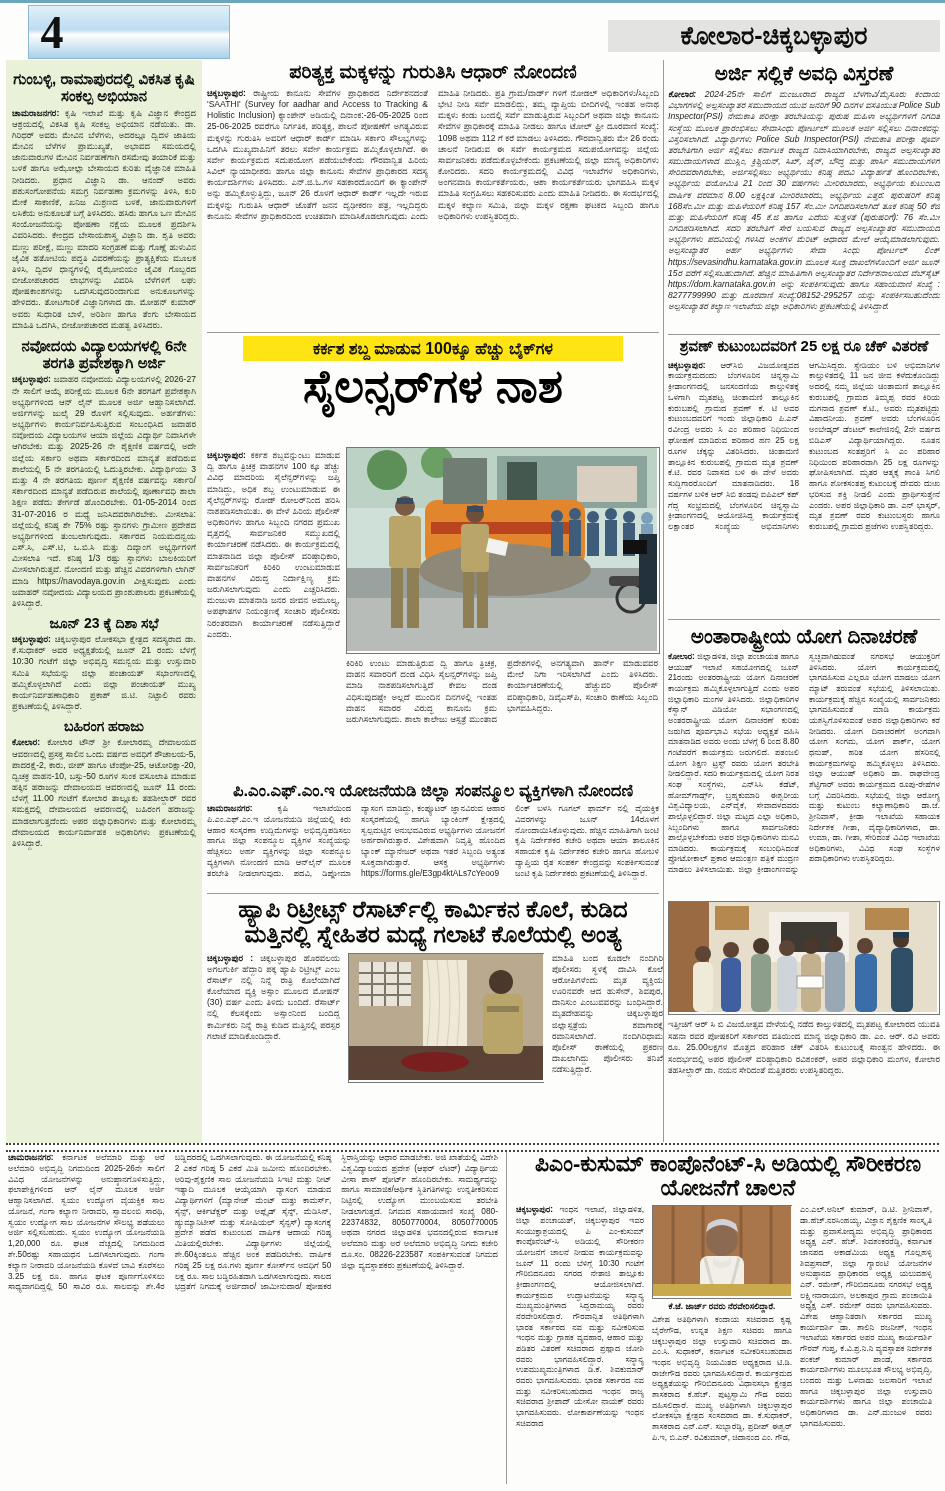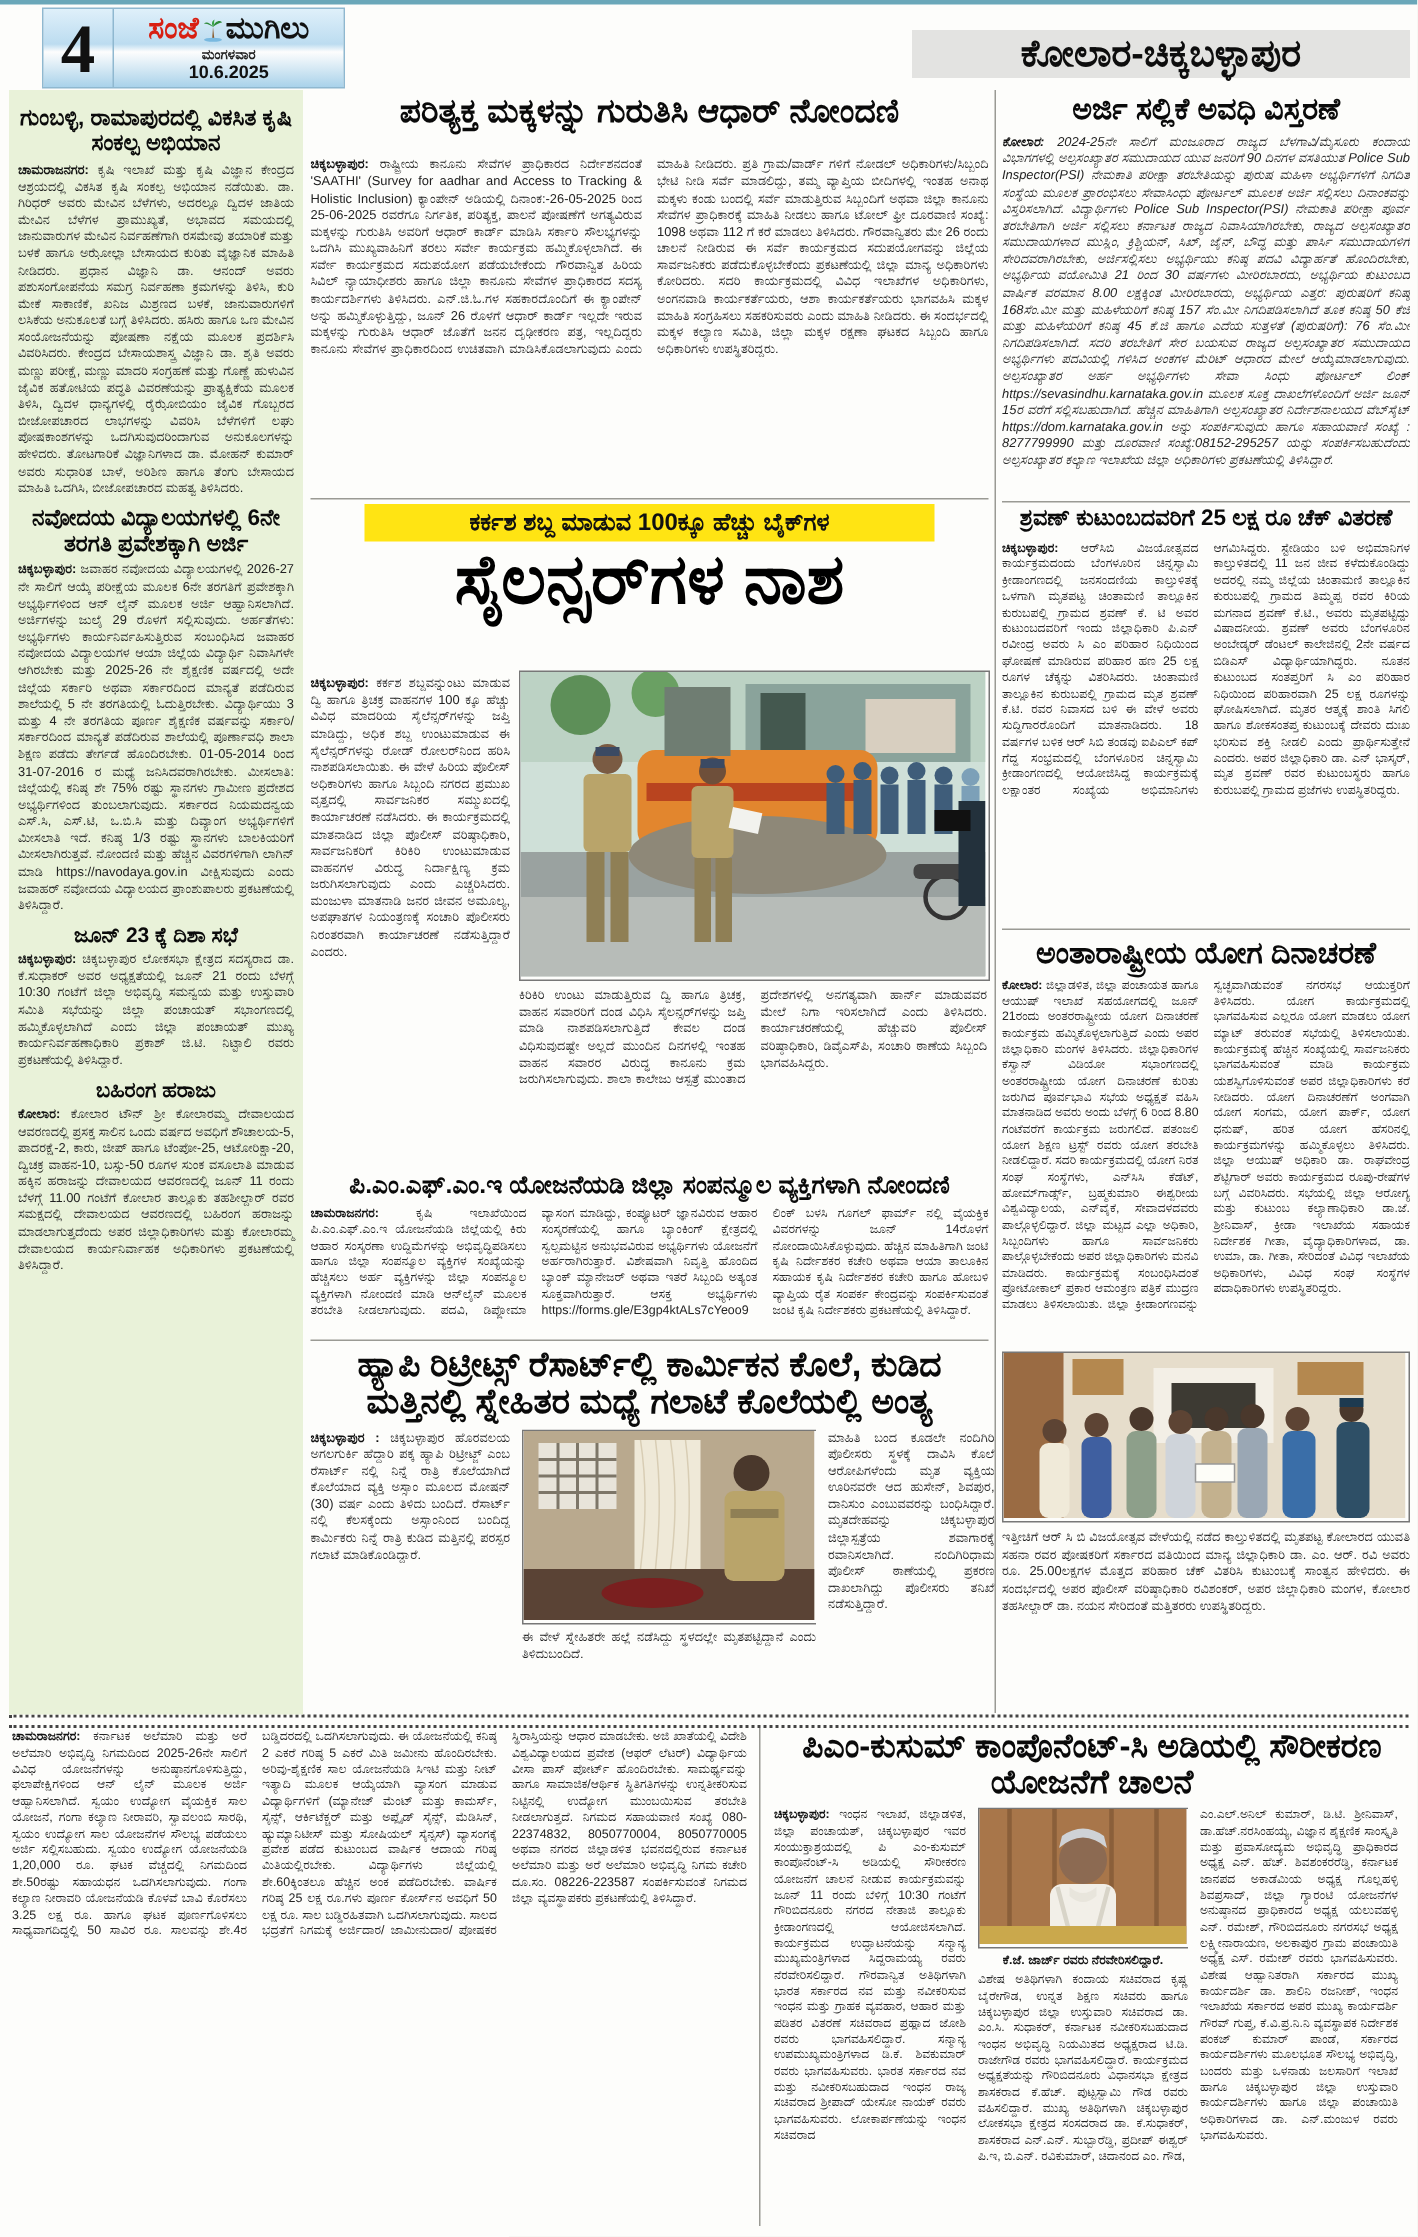--- a/index.html
+++ b/index.html
@@ -29,21 +29,21 @@
   .left-rail{position:absolute;left:6px;top:60px;width:196px;height:1083px;background:#e9f2d9;
              padding:4px 6px;box-sizing:border-box;}
   .rail-headline{font-size:15px;font-weight:800;text-align:center;line-height:1.15;color:#0b0b0b;margin:6px 0 3px;}
   .rail-headline.small{font-size:14px;}
   .body-txt{font-size:8.6px;line-height:1.3;text-align:justify;color:#222;}
   .dateline{font-weight:800;color:#111;}
   
   .art-headline{font-weight:800;text-align:center;color:#0a0a0a;line-height:1.1;}
   
   .saathi{position:absolute;left:207px;top:62px;width:452px;height:268px;}
-  .saathi .art-headline{font-size:22px;margin-bottom:18px;}
+  .saathi .art-headline{font-size:19px;margin-bottom:5px;}
   .cols2{column-count:2;column-gap:10px;}
   .cols3{column-count:3;column-gap:10px;}
   
   .psi{position:absolute;left:668px;top:60px;width:272px;height:272px;}
   .psi .art-headline{font-size:20px;margin:2px 0 5px;}
   
   .kicker{position:absolute;left:243px;top:336px;width:380px;height:25px;background:#ffe413;
           display:flex;align-items:center;justify-content:center;font-size:16px;font-weight:800;color:#111;}
   .big-headline{position:absolute;left:207px;top:362px;width:452px;height:80px;
                 font-size:46px;font-weight:900;text-align:center;color:#000;line-height:1.05;overflow:hidden;}
@@ -80,37 +80,20 @@
   svg{display:block;}
 </style>
 </head>
 <body>
 
 <div class="page">
   <div class="topstrip"></div>
 
   <div class="masthead">
     <div class="pagenum">4</div>
-    <div class="mast-right">
-      <div class="logo-line">
-        <span class="logo-red">ಸಂಜೆ</span>
-        <span>
-          <svg width="14" height="16" viewBox="0 0 14 16">
-            <path d="M7 6 C5 3 2 2 1 4 C3 3.5 5 5 7 6 Z" fill="#2e8b3a"></path>
-            <path d="M7 6 C8 2 12 1 13 3 C11 3 9 4.5 7 6 Z" fill="#2e8b3a"></path>
-            <path d="M7 6 C6 4 6 2 8 1 C7.5 3 8 4.5 7 6 Z" fill="#37a346"></path>
-            <path d="M7 6 L6.4 15 L8 15 Z" fill="#8a5a2b"></path>
-            <ellipse cx="7" cy="14.5" rx="6" ry="1.4" fill="#79b9e0"></ellipse>
-          </svg>
-        </span>
-        <span class="logo-black">ಮುಗಿಲು</span>
-      </div>
-      <div class="mast-day">ಮಂಗಳವಾರ</div>
-      <div class="mast-date">10.6.2025</div>
-    </div>
   </div>
 
   <div class="section-header">ಕೋಲಾರ-ಚಿಕ್ಕಬಳ್ಳಾಪುರ</div>
 
   <div class="vrule" style="left:663px;top:60px;height:1082px;"></div>
   <div class="hrule" style="left:207px;top:332px;width:452px;"></div>
   <div class="hrule" style="left:668px;top:334px;width:272px;"></div>
   <div class="hrule" style="left:668px;top:619px;width:272px;"></div>
   <div class="hrule" style="left:207px;top:893px;width:452px;"></div>
   <div class="dotted" style="left:6px;top:1143px;width:933px;"></div>
@@ -260,21 +243,20 @@
             <path d="M78 6 q6 40 0 86 M88 6 q5 40 0 86 M98 6 q6 40 0 86 M108 6 q5 40 0 86" stroke="#d8cdb4" fill="none"></path>
             <rect x="0" y="92" width="194" height="34" fill="#5a4335"></rect>
             <ellipse cx="86" cy="108" rx="34" ry="10" fill="#7a1f1f"></ellipse>
             <g>
               <circle cx="152" cy="28" r="12" fill="#4a382c"></circle>
               <rect x="134" y="40" width="40" height="60" rx="6" fill="#b9a46a"></rect>
               <rect x="138" y="52" width="32" height="6" fill="#8f7f55"></rect>
             </g>
           </svg>
         </div>
-        <div class="body-txt" style="height:44px;overflow:hidden;margin-top:3px;">ಈ ವೇಳೆ ಸ್ನೇಹಿತರೇ ಹಲ್ಲೆ ನಡೆಸಿದ್ದು ಸ್ಥಳದಲ್ಲೇ ಮೃತಪಟ್ಟಿದ್ದಾನೆ ಎಂದು ತಿಳಿದುಬಂದಿದೆ.</div>
       </div>
       <div class="colbox body-txt" style="height:178px;">ಮಾಹಿತಿ ಬಂದ ಕೂಡಲೇ ನಂದಿಗಿರಿ ಪೊಲೀಸರು ಸ್ಥಳಕ್ಕೆ ದಾವಿಸಿ ಕೊಲೆ ಆರೋಪಿಗಳೆಂದು ಮೃತ ವ್ಯಕ್ತಿಯ ಊರಿನವರೇ ಆದ ಹುಸೇನ್, ಶಿವಪುರ, ದಾನಿಸುಂ ಎಂಬುವವರನ್ನು ಬಂಧಿಸಿದ್ದಾರೆ. ಮೃತದೇಹವನ್ನು ಚಿಕ್ಕಬಳ್ಳಾಪುರ ಜಿಲ್ಲಾಸ್ಪತ್ರೆಯ ಶವಾಗಾರಕ್ಕೆ ರವಾನಿಸಲಾಗಿದೆ. ನಂದಿಗಿರಿಧಾಮ ಪೊಲೀಸ್ ಠಾಣೆಯಲ್ಲಿ ಪ್ರಕರಣ ದಾಖಲಾಗಿದ್ದು ಪೊಲೀಸರು ತನಿಖೆ ನಡೆಸುತ್ತಿದ್ದಾರೆ.</div>
     </div>
   </div>
 
   <div class="shravan">
     <div class="art-headline">ಶ್ರವಣ್ ಕುಟುಂಬದವರಿಗೆ 25 ಲಕ್ಷ ರೂ ಚೆಕ್ ವಿತರಣೆ</div>
     <div class="cols2 body-txt" style="height:218px;overflow:hidden;font-size:8.3px;">
       <span class="dateline">ಚಿಕ್ಕಬಳ್ಳಾಪುರ:</span>
       <span>ಆರ್‌ಸಿಬಿ ವಿಜಯೋತ್ಸವದ ಕಾರ್ಯಕ್ರಮದಂದು ಬೆಂಗಳೂರಿನ ಚಿನ್ನಸ್ವಾಮಿ ಕ್ರೀಡಾಂಗಣದಲ್ಲಿ ಜನಸಂದಣಿಯ ಕಾಲ್ತುಳಿತಕ್ಕೆ ಒಳಗಾಗಿ ಮೃತಪಟ್ಟ ಚಿಂತಾಮಣಿ ತಾಲ್ಲೂಕಿನ ಕುರುಬಪಲ್ಲಿ ಗ್ರಾಮದ ಶ್ರವಣ್ ಕೆ. ಟಿ ಅವರ ಕುಟುಂಬದವರಿಗೆ ಇಂದು ಜಿಲ್ಲಾಧಿಕಾರಿ ಪಿ.ಎನ್ ರವೀಂದ್ರ ಅವರು ಸಿ ಎಂ ಪರಿಹಾರ ನಿಧಿಯಿಂದ ಘೋಷಣೆ ಮಾಡಿರುವ ಪರಿಹಾರ ಹಣ 25 ಲಕ್ಷ ರೂಗಳ ಚೆಕ್ಕನ್ನು ವಿತರಿಸಿದರು. ಚಿಂತಾಮಣಿ ತಾಲ್ಲೂಕಿನ ಕುರುಬಪಲ್ಲಿ ಗ್ರಾಮದ ಮೃತ ಶ್ರವಣ್ ಕೆ.ಟಿ. ರವರ ನಿವಾಸದ ಬಳಿ ಈ ವೇಳೆ ಅವರು ಸುದ್ದಿಗಾರರೊಂದಿಗೆ ಮಾತನಾಡಿದರು. 18 ವರ್ಷಗಳ ಬಳಿಕ ಆರ್ ಸಿಬಿ ತಂಡವು ಐಪಿಎಲ್ ಕಪ್ ಗೆದ್ದ ಸಂಭ್ರಮದಲ್ಲಿ ಬೆಂಗಳೂರಿನ ಚಿನ್ನಸ್ವಾಮಿ ಕ್ರೀಡಾಂಗಣದಲ್ಲಿ ಆಯೋಜಿಸಿದ್ದ ಕಾರ್ಯಕ್ರಮಕ್ಕೆ ಲಕ್ಷಾಂತರ ಸಂಖ್ಯೆಯ ಅಭಿಮಾನಿಗಳು ಆಗಮಿಸಿದ್ದರು. ಸ್ಟೇಡಿಯಂ ಬಳಿ ಅಭಿಮಾನಿಗಳ ಕಾಲ್ತುಳಿತದಲ್ಲಿ 11 ಜನ ಜೀವ ಕಳೆದುಕೊಂಡಿದ್ದು ಅದರಲ್ಲಿ ನಮ್ಮ ಜಿಲ್ಲೆಯ ಚಿಂತಾಮಣಿ ತಾಲ್ಲೂಕಿನ ಕುರುಬಪಲ್ಲಿ ಗ್ರಾಮದ ತಿಮ್ಮಪ್ಪ ರವರ ಕಿರಿಯ ಮಗನಾದ ಶ್ರವಣ್ ಕೆ.ಟಿ., ಅವರು ಮೃತಪಟ್ಟಿದ್ದು ವಿಷಾದನೀಯ. ಶ್ರವಣ್ ಅವರು ಬೆಂಗಳೂರಿನ ಅಂಬೇಡ್ಕರ್ ಡೆಂಟಲ್ ಕಾಲೇಜಿನಲ್ಲಿ 2ನೇ ವರ್ಷದ ಬಿಡಿಎಸ್ ವಿದ್ಯಾರ್ಥಿಯಾಗಿದ್ದರು. ನೂತನ ಕುಟುಂಬದ ಸಂತಪ್ತರಿಗೆ ಸಿ ಎಂ ಪರಿಹಾರ ನಿಧಿಯಿಂದ ಪರಿಹಾರವಾಗಿ 25 ಲಕ್ಷ ರೂಗಳನ್ನು ಘೋಷಿಸಲಾಗಿದೆ. ಮೃತರ ಆತ್ಮಕ್ಕೆ ಶಾಂತಿ ಸಿಗಲಿ ಹಾಗೂ ಶೋಕಸಂತಪ್ತ ಕುಟುಂಬಕ್ಕೆ ದೇವರು ದುಃಖ ಭರಿಸುವ ಶಕ್ತಿ ನೀಡಲಿ ಎಂದು ಪ್ರಾರ್ಥಿಸುತ್ತೇನೆ ಎಂದರು. ಅಪರ ಜಿಲ್ಲಾಧಿಕಾರಿ ಡಾ. ಎನ್ ಭಾಸ್ಕರ್, ಮೃತ ಶ್ರವಣ್ ರವರ ಕುಟುಂಬಸ್ಥರು ಹಾಗೂ ಕುರುಬಪಲ್ಲಿ ಗ್ರಾಮದ ಪ್ರಜೆಗಳು ಉಪಸ್ಥಿತರಿದ್ದರು.</span>

